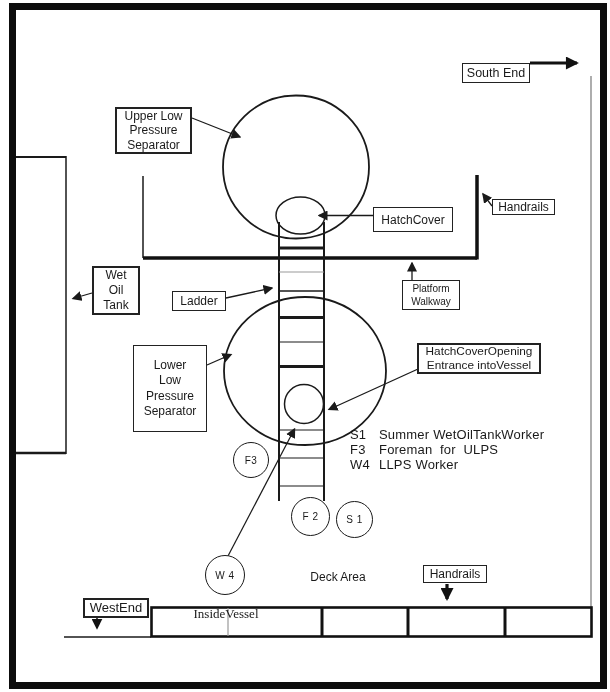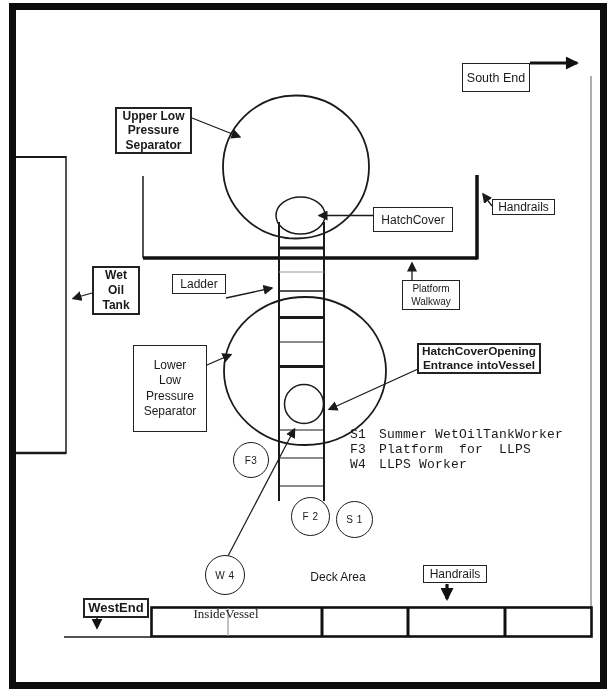--- a/index.html
+++ b/index.html
@@ -8,32 +8,32 @@
     font-family:"Liberation Sans","DejaVu Sans",sans-serif;color:var(--ink,#1a1a1a);
   }
   #frame{position:absolute;left:9px;top:3px;width:598px;height:686px;
     border:7px solid #0d0d0d;box-sizing:border-box;}
   #shapes{position:absolute;left:0;top:0;}
   .lbl{
     position:absolute;background:#fff;border:1.4px solid #222;box-sizing:border-box;
     display:flex;align-items:center;justify-content:center;text-align:center;
     white-space:pre-line;font-size:12px;line-height:14px;padding:0 2px;
   }
-  .lbl.b2{border-width:2px;font-weight:bold;}
+  .lbl.b2{border-width:2px;}
   .plain{
     position:absolute;background:transparent;border:none;text-align:center;
     white-space:pre-line;
   }
   .worker{
     position:absolute;border:1.6px solid #1a1a1a;border-radius:50%;background:#fff;
     box-sizing:border-box;display:flex;align-items:center;justify-content:center;
     font-size:10px;letter-spacing:.5px;
   }
   #legend{position:absolute;left:350px;top:427px;font-size:13px;letter-spacing:.2px;}
-  .legend-row{display:flex;height:15.2px;align-items:center;font-family:Liberation Mono, monospace;}
+  .legend-row{display:flex;height:15.2px;align-items:center;}
   .legend-code{width:29px;flex:none;}
   .legend-desc{white-space:pre;}
 </style>
 </head>
 <body>
 
 <div id="stage">
 
   <svg id="shapes" width="610" height="692" viewBox="0 0 610 692">
     <defs>
@@ -108,31 +108,31 @@
       <line x1="505" y1="607" x2="505" y2="637" stroke="#111" stroke-width="3"></line>
     </g>
   </svg>
 
   <div id="frame"></div>
 
   <div class="lbl b2" style="left:115px;top:107px;width:77px;height:47px;line-height:14.5px;">Upper Low
 Pressure
 Separator</div>
 
-  <div class="lbl" style="left:462px;top:63px;width:68px;height:29px;font-size:12.5px;">South End</div>
+  <div class="lbl" style="left:462px;top:63px;width:68px;height:20px;font-size:12.5px;">South End</div>
 
   <div class="lbl" style="left:492px;top:199px;width:63px;height:16px;">Handrails</div>
 
   <div class="lbl" style="left:373px;top:207px;width:80px;height:25px;">HatchCover</div>
 
   <div class="lbl b2" style="left:92px;top:266px;width:48px;height:49px;line-height:15px;">Wet
 Oil
 Tank</div>
 
-  <div class="lbl" style="left:172px;top:274px;width:54px;height:20px;">Ladder</div>
+  <div class="lbl" style="left:172px;top:291px;width:54px;height:20px;">Ladder</div>
 
   <div class="lbl" style="left:402px;top:280px;width:58px;height:30px;font-size:10px;line-height:13.5px;">Platform
 Walkway</div>
 
   <div class="lbl" style="left:133px;top:345px;width:74px;height:87px;line-height:15.5px;">Lower
 Low
 Pressure
 Separator</div>
 
   <div class="lbl b2" style="left:417px;top:343px;width:124px;height:31px;font-size:11.8px;line-height:13.5px;">HatchCoverOpening
@@ -151,21 +151,21 @@
   <div class="worker" style="left:336px;top:501px;width:37px;height:37px;">S 1</div>
   <div class="worker" style="left:205px;top:555px;width:40px;height:40px;">W 4</div>
 
   <div id="legend">
     <div class="legend-row">
       <span class="legend-code">S1</span>
       <span class="legend-desc">Summer WetOilTankWorker</span>
     </div>
     <div class="legend-row">
       <span class="legend-code">F3</span>
-      <span class="legend-desc">Platform  for  LLPS</span>
+      <span class="legend-desc">Foreman  for  ULPS</span>
     </div>
     <div class="legend-row">
       <span class="legend-code">W4</span>
       <span class="legend-desc">LLPS Worker</span>
     </div>
   </div>
 
 </div>
 
 </body></html>

